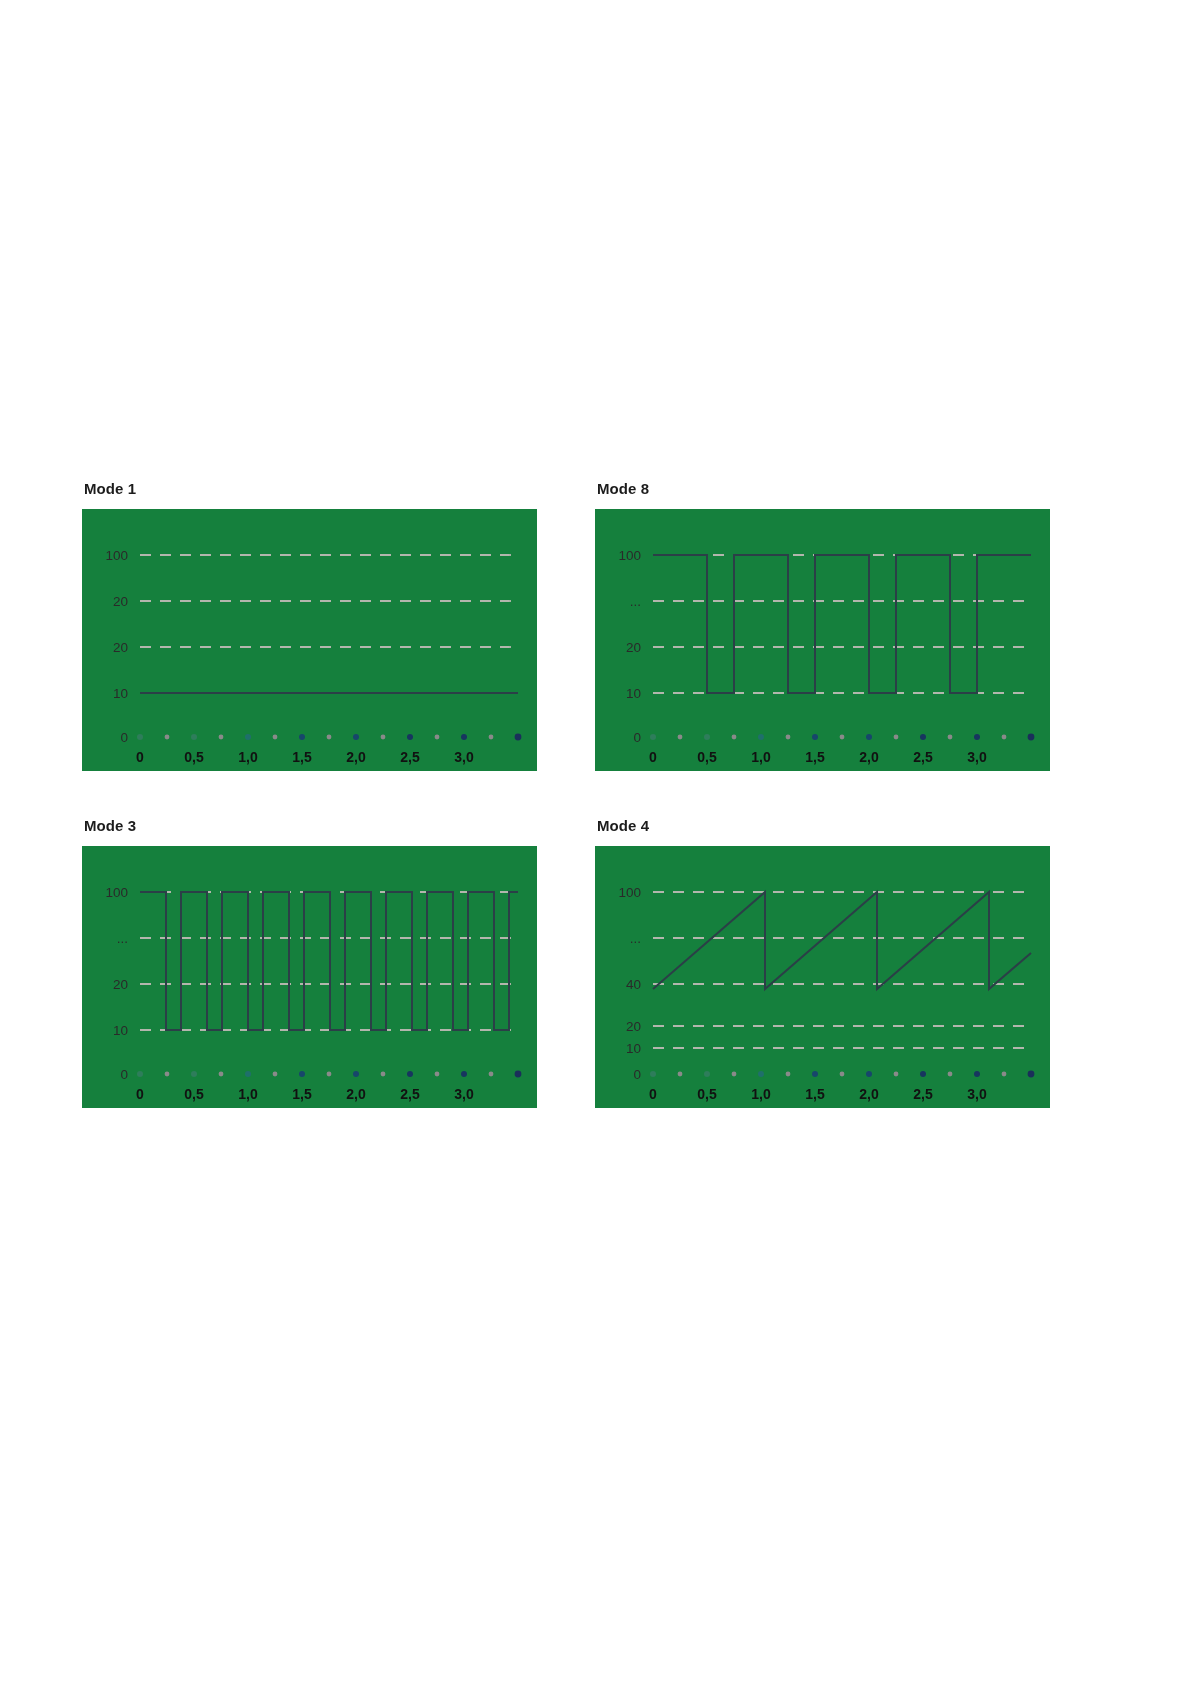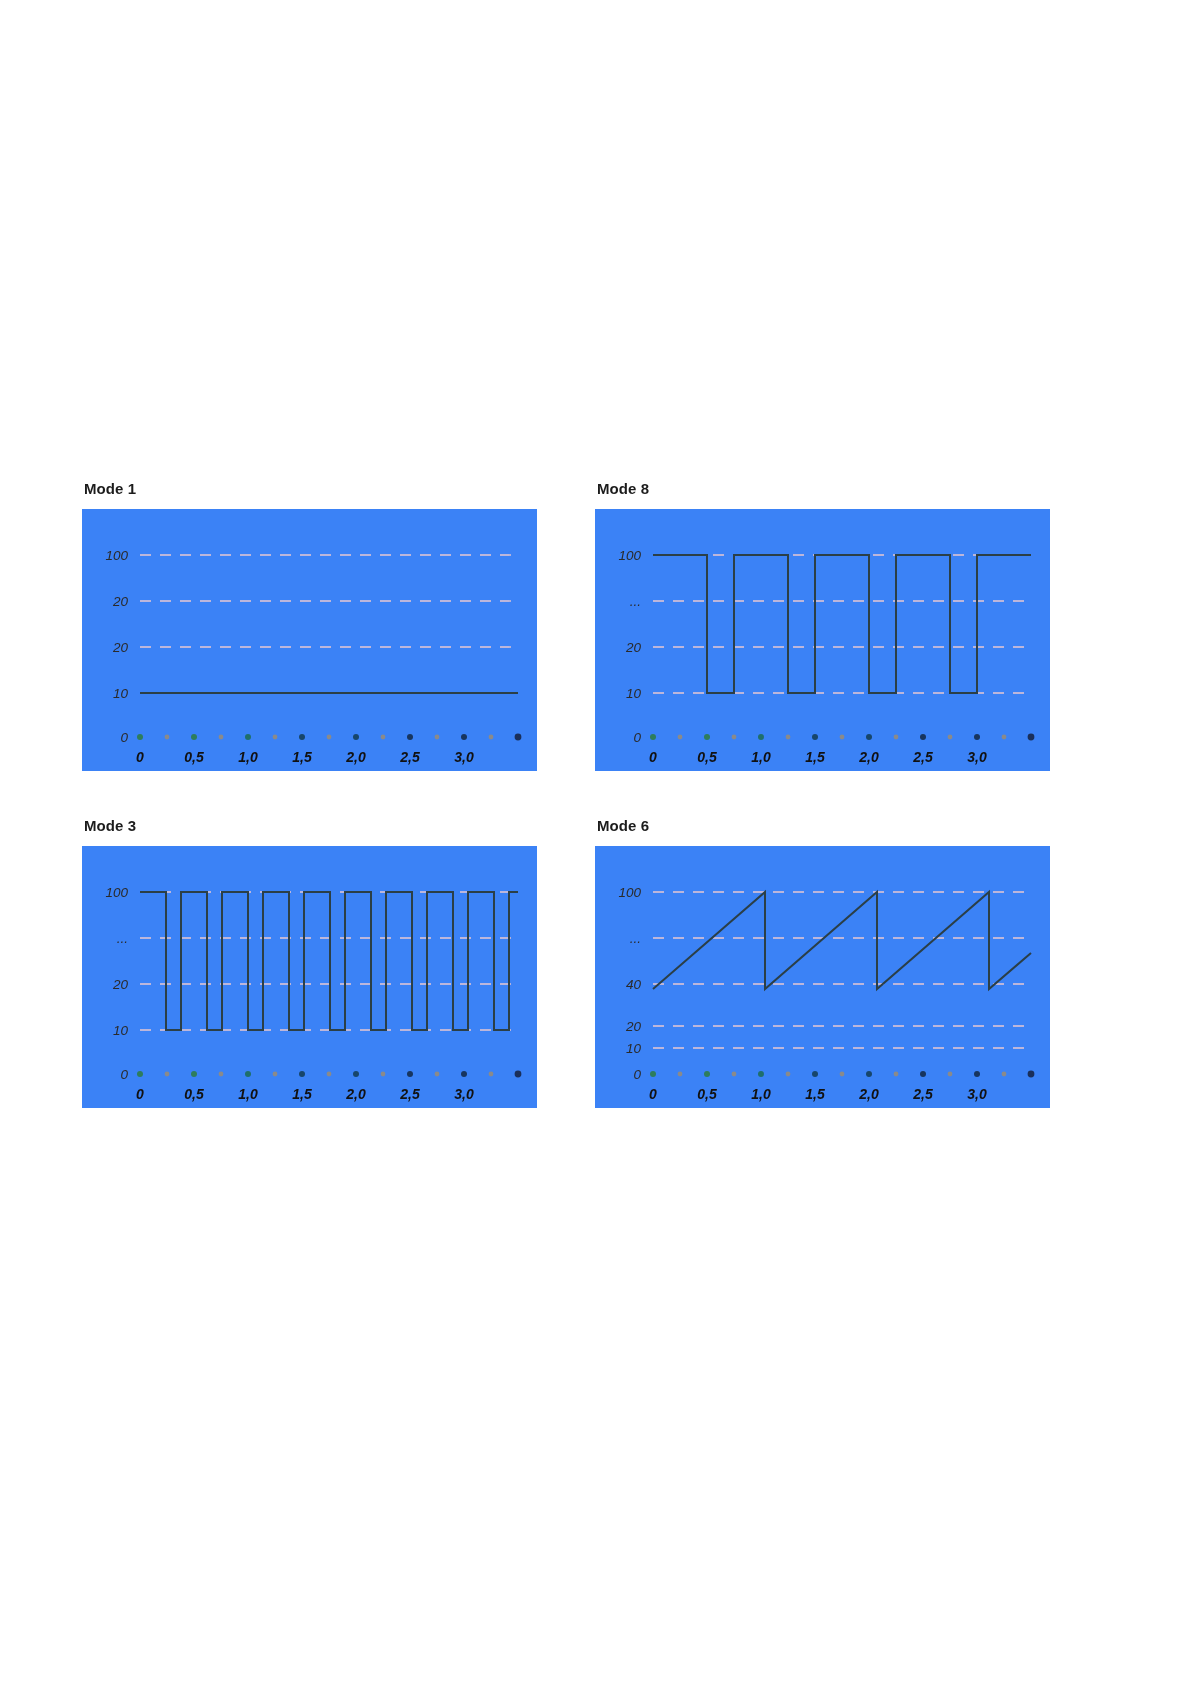--- a/index.html
+++ b/index.html
@@ -32,26 +32,25 @@
     width: 455px;
   }
   .chart-title {
     font-size: 15px;
     font-weight: 600;
     color: #1c1c1c;
     margin: 0 0 12px 2px;
     letter-spacing: 0.1px;
   }
   .chart-panel {
-    background: #3b82f6;
+    background: #15803d;
     width: 455px;
     height: 262px;
     position: relative;
     box-sizing: border-box;
-    font-style: italic;
   }
   .chart-svg {
     display: block;
   }
   .tick-label {
     font-size: 13.5px;
     fill: #2a2a2a;
     font-family: "Liberation Sans", sans-serif;
   }
   .x-tick-label {
@@ -215,21 +214,21 @@
             <text class="x-tick-label" x="220" y="253" text-anchor="middle">1,5</text>
             <text class="x-tick-label" x="274" y="253" text-anchor="middle">2,0</text>
             <text class="x-tick-label" x="328" y="253" text-anchor="middle">2,5</text>
             <text class="x-tick-label" x="382" y="253" text-anchor="middle">3,0</text>
           </g>
         </svg>
       </div>
     </div>
 
     <div class="chart-block">
-      <div class="chart-title">Mode 6</div>
+      <div class="chart-title">Mode 4</div>
       <div class="chart-panel">
         <svg class="chart-svg" width="455" height="262" viewBox="0 0 455 262">
           <g stroke="#e8c8d2" stroke-width="1.4" stroke-dasharray="11 9">
             <line x1="58" y1="46" x2="438" y2="46"></line>
             <line x1="58" y1="92" x2="438" y2="92"></line>
             <line x1="58" y1="138" x2="438" y2="138"></line>
             <line x1="58" y1="180" x2="438" y2="180"></line>
             <line x1="58" y1="202" x2="438" y2="202"></line>
           </g>
           <g>

